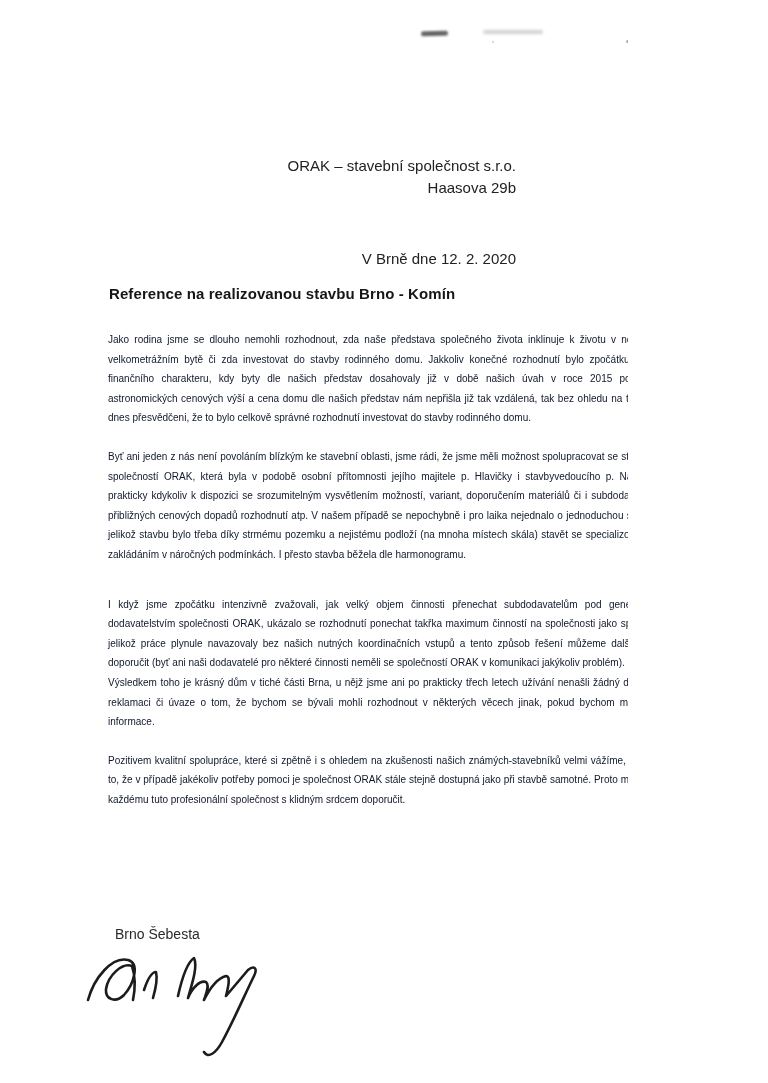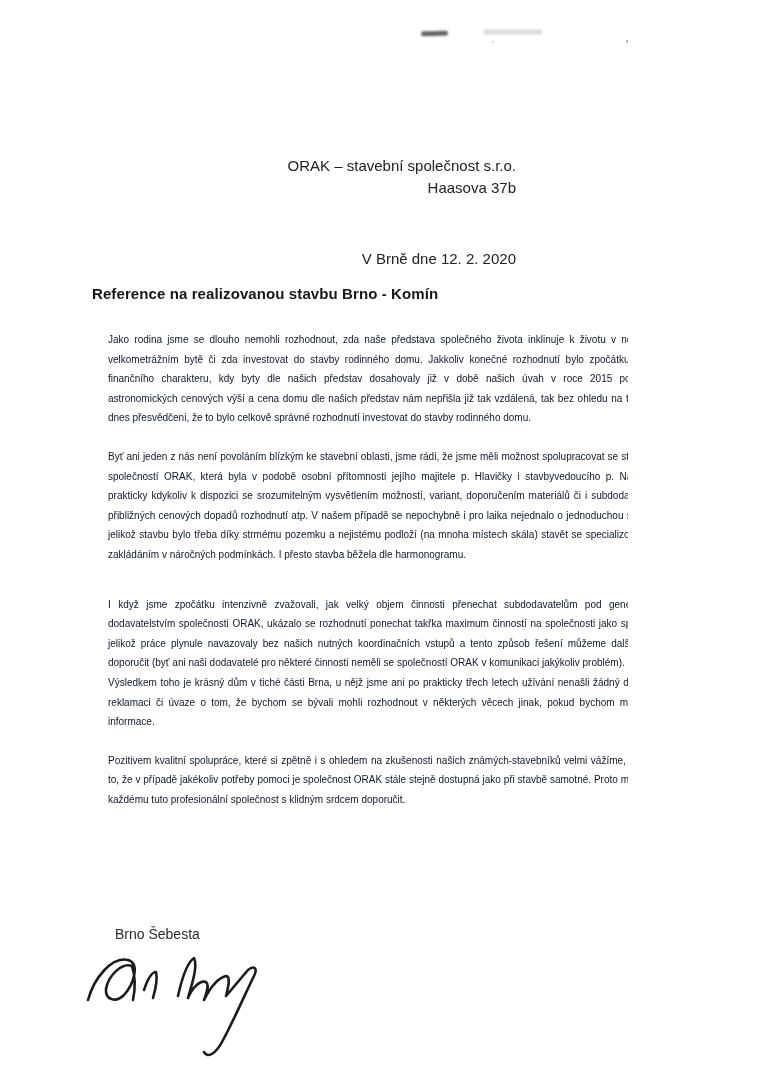--- a/index.html
+++ b/index.html
@@ -69,21 +69,21 @@
     top: 250px;
     right: 112px;
     text-align: right;
     font-size: 15px;
     color: #222222;
   }
 
   .subject {
     position: absolute;
     top: 285px;
-    left: 92px;
+    left: 109px;
     font-size: 15px;
     font-weight: bold;
     color: #161616;
     letter-spacing: .1px;
   }
 
   .body-block {
     position: absolute;
     top: 330px;
     left: 108px;
@@ -126,21 +126,21 @@
 
 <div class="page">
 
   <div class="smudge-dark"></div>
   <div class="smudge-light"></div>
   <div class="speck-a"></div>
   <div class="speck-b"></div>
 
   <div class="sender-block">
     <div>ORAK – stavební společnost s.r.o.</div>
-    <div>Haasova 37b</div>
+    <div>Haasova 29b</div>
   </div>
 
   <div class="dateline">V Brně dne 12. 2. 2020</div>
 
   <div class="subject">Reference na realizovanou stavbu Brno - Komín</div>
 
   <div class="body-block">
     <p>Jako rodina jsme se dlouho nemohli rozhodnout, zda naše představa společného života inklinuje k životu v nějakém velkometrážním bytě či zda investovat do stavby rodinného domu. Jakkoliv konečné rozhodnutí bylo zpočátku spíše finančního charakteru, kdy byty dle našich představ dosahovaly již v době našich úvah v roce 2015 poměrně astronomických cenových výší a cena domu dle našich představ nám nepřišla již tak vzdálená, tak bez ohledu na to jsme dnes přesvědčeni, že to bylo celkově správné rozhodnutí investovat do stavby rodinného domu.</p>
     <p>Byť ani jeden z nás není povoláním blízkým ke stavební oblasti, jsme rádi, že jsme měli možnost spolupracovat se stavební společností ORAK, která byla v podobě osobní přítomnosti jejího majitele p. Hlavičky i stavbyvedoucího p. Navrátila prakticky kdykoliv k dispozici se srozumitelným vysvětlením možností, variant, doporučením materiálů či i subdodavatelů, přibližných cenových dopadů rozhodnutí atp. V našem případě se nepochybně i pro laika nejednalo o jednoduchou stavbu, jelikož stavbu bylo třeba díky strmému pozemku a nejistému podloží (na mnoha místech skála) stavět se specializovaným zakládáním v náročných podmínkách. I přesto stavba běžela dle harmonogramu.</p>
     <p class="no-gap-after">I když jsme zpočátku intenzivně zvažovali, jak velký objem činnosti přenechat subdodavatelům pod generálním dodavatelstvím společnosti ORAK, ukázalo se rozhodnutí ponechat takřka maximum činností na společnosti jako správné, jelikož práce plynule navazovaly bez našich nutných koordinačních vstupů a tento způsob řešení můžeme dalším jen doporučit (byť ani naši dodavatelé pro některé činnosti neměli se společností ORAK v komunikaci jakýkoliv problém).</p>

